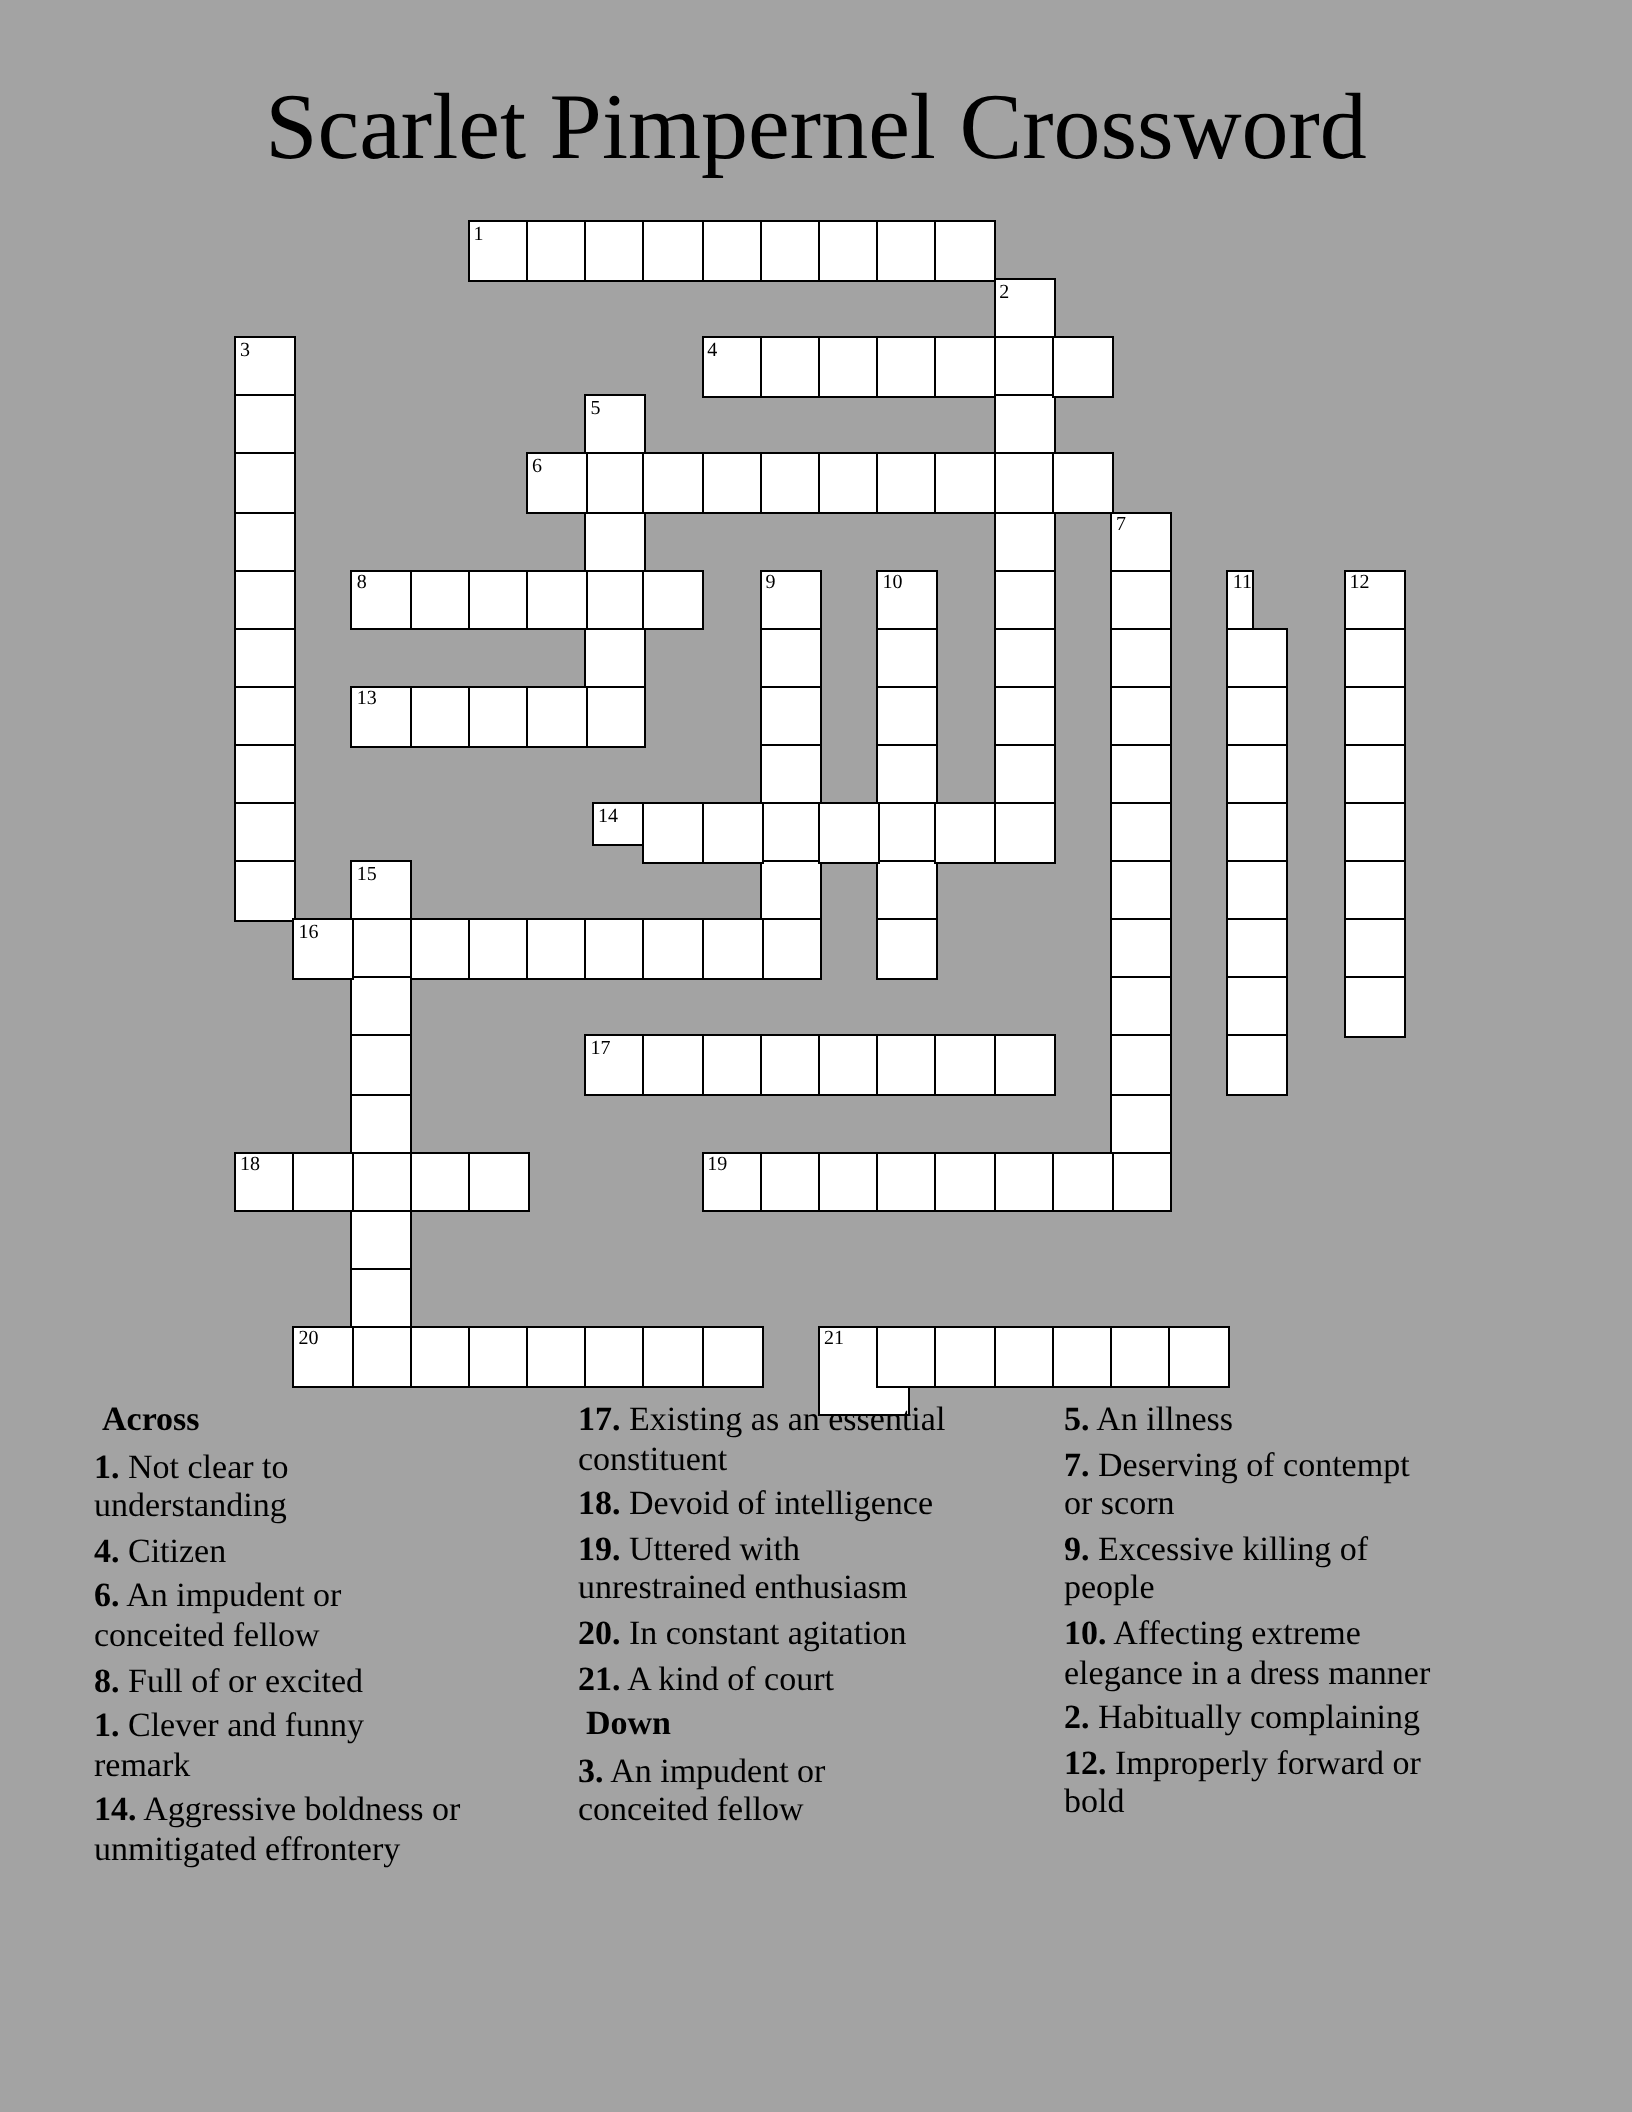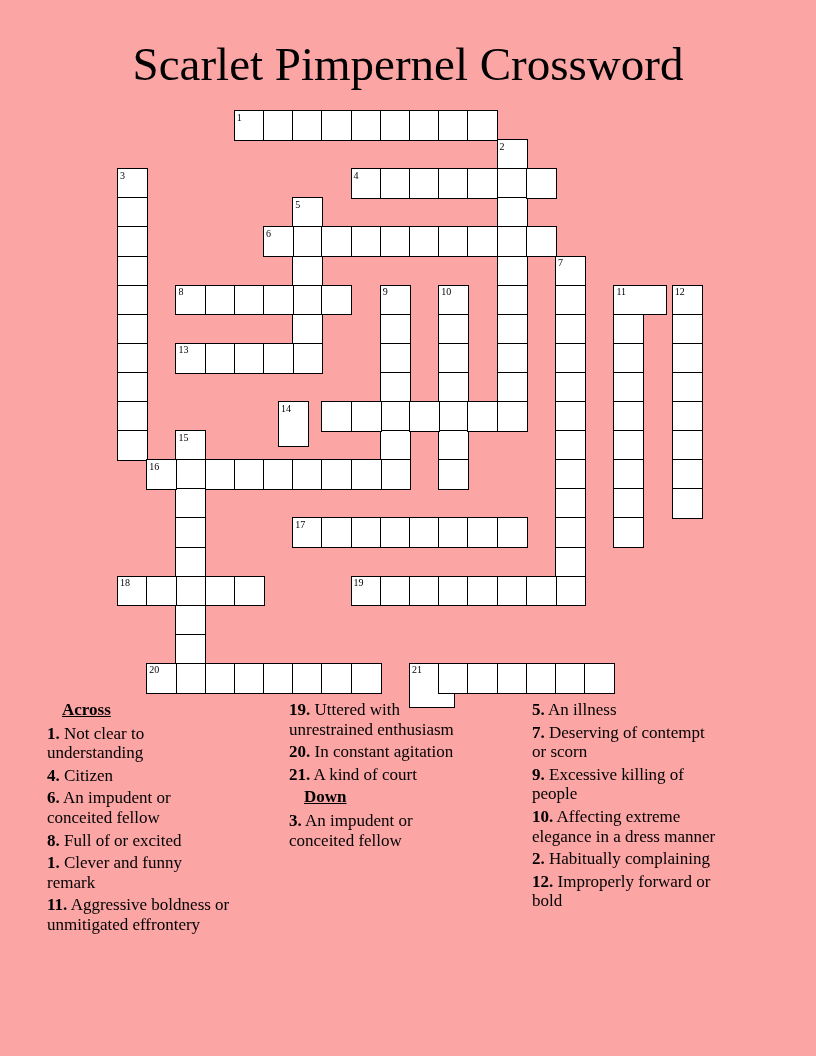--- a/index.html
+++ b/index.html
@@ -1,20 +1,20 @@
 <!DOCTYPE html>
 <html><head>
 <meta charset="utf-8">
 <style>
   html, body { margin: 0; padding: 0; background: #ffffff; }
   .page {
     position: relative;
     width: 816px;
     height: 1056px;
-    background: #fca5a5;
+    background: #a3a3a3;
     color: #000000;
     font-family: "Liberation Serif", serif;
     overflow: hidden;
   }
   .title {
     position: absolute;
     top: 37px;
     left: 0;
     width: 816px;
     margin: 0;
@@ -47,22 +47,21 @@
     width: 238px;
     font-family: "Liberation Serif", serif;
     font-size: 17px;
     line-height: 19.6px;
   }
   .clue-col-0 { left: 47px; }
   .clue-col-1 { left: 289px; }
   .clue-col-2 { left: 532px; }
   .clues-heading {
     font-weight: bold;
-    text-decoration: underline;
-    margin: 0 0 4px 15px;
+    margin: 0 0 4px 4px;
   }
   .clue { margin: 0 0 3px 0; }
   .clue-num { font-weight: bold; }
   .clue-text { white-space: pre-line; }
 </style>
 </head>
 <body>
 
 <div class="page">
   <h1 class="title">Scarlet Pimpernel Crossword</h1>
@@ -160,21 +159,21 @@
       <div class="cell" style="left: 379.8px; top: 459.2px; width: 31px; height: 30.9px;"></div>
       <div class="cell" style="left: 438.2px; top: 284.6px; width: 31px; height: 30.9px;">
         <span class="cell-num">10</span>
       </div>
       <div class="cell" style="left: 438.2px; top: 313.7px; width: 31px; height: 30.9px;"></div>
       <div class="cell" style="left: 438.2px; top: 342.8px; width: 31px; height: 30.9px;"></div>
       <div class="cell" style="left: 438.2px; top: 371.9px; width: 31px; height: 30.9px;"></div>
       <div class="cell" style="left: 438.2px; top: 401px; width: 31px; height: 30.9px;"></div>
       <div class="cell" style="left: 438.2px; top: 430.1px; width: 31px; height: 30.9px;"></div>
       <div class="cell" style="left: 438.2px; top: 459.2px; width: 31px; height: 30.9px;"></div>
-      <div class="cell" style="left: 613.4px; top: 284.6px; width: 54px; height: 30.9px;">
+      <div class="cell" style="left: 613.4px; top: 284.6px; width: 14px; height: 30.9px;">
         <span class="cell-num">11</span>
       </div>
       <div class="cell" style="left: 613.4px; top: 313.7px; width: 31px; height: 30.9px;"></div>
       <div class="cell" style="left: 613.4px; top: 342.8px; width: 31px; height: 30.9px;"></div>
       <div class="cell" style="left: 613.4px; top: 371.9px; width: 31px; height: 30.9px;"></div>
       <div class="cell" style="left: 613.4px; top: 401px; width: 31px; height: 30.9px;"></div>
       <div class="cell" style="left: 613.4px; top: 430.1px; width: 31px; height: 30.9px;"></div>
       <div class="cell" style="left: 613.4px; top: 459.2px; width: 31px; height: 30.9px;"></div>
       <div class="cell" style="left: 613.4px; top: 488.3px; width: 31px; height: 30.9px;"></div>
       <div class="cell" style="left: 613.4px; top: 517.4px; width: 31px; height: 30.9px;"></div>
@@ -187,21 +186,21 @@
       <div class="cell" style="left: 671.8px; top: 401px; width: 31px; height: 30.9px;"></div>
       <div class="cell" style="left: 671.8px; top: 430.1px; width: 31px; height: 30.9px;"></div>
       <div class="cell" style="left: 671.8px; top: 459.2px; width: 31px; height: 30.9px;"></div>
       <div class="cell" style="left: 671.8px; top: 488.3px; width: 31px; height: 30.9px;"></div>
       <div class="cell" style="left: 175.4px; top: 342.8px; width: 31px; height: 30.9px;">
         <span class="cell-num">13</span>
       </div>
       <div class="cell" style="left: 204.6px; top: 342.8px; width: 31px; height: 30.9px;"></div>
       <div class="cell" style="left: 233.8px; top: 342.8px; width: 31px; height: 30.9px;"></div>
       <div class="cell" style="left: 263px; top: 342.8px; width: 31px; height: 30.9px;"></div>
-      <div class="cell" style="left: 278px; top: 401px; width: 31px; height: 46px;">
+      <div class="cell" style="left: 296px; top: 401px; width: 31px; height: 22px;">
         <span class="cell-num">14</span>
       </div>
       <div class="cell" style="left: 321.4px; top: 401px; width: 31px; height: 30.9px;"></div>
       <div class="cell" style="left: 350.6px; top: 401px; width: 31px; height: 30.9px;"></div>
       <div class="cell" style="left: 409px; top: 401px; width: 31px; height: 30.9px;"></div>
       <div class="cell" style="left: 467.4px; top: 401px; width: 31px; height: 30.9px;"></div>
       <div class="cell" style="left: 175.4px; top: 430.1px; width: 31px; height: 30.9px;">
         <span class="cell-num">15</span>
       </div>
       <div class="cell" style="left: 175.4px; top: 459.2px; width: 31px; height: 30.9px;"></div>
@@ -268,24 +267,27 @@
   <div class="clue-col clue-col-0" id="clue-col-0">
       <div class="clues-heading">Across</div>
       <div class="clue"><b class="clue-num">1.</b> <span class="clue-text">Not clear to
 understanding</span></div>
       <div class="clue"><b class="clue-num">4.</b> <span class="clue-text">Citizen</span></div>
       <div class="clue"><b class="clue-num">6.</b> <span class="clue-text">An impudent or
 conceited fellow</span></div>
       <div class="clue"><b class="clue-num">8.</b> <span class="clue-text">Full of or excited</span></div>
       <div class="clue"><b class="clue-num">1.</b> <span class="clue-text">Clever and funny
 remark</span></div>
-      <div class="clue"><b class="clue-num">11.</b> <span class="clue-text">Aggressive boldness or
+      <div class="clue"><b class="clue-num">14.</b> <span class="clue-text">Aggressive boldness or
 unmitigated effrontery</span></div>
     </div>
   <div class="clue-col clue-col-1" id="clue-col-1">
+      <div class="clue"><b class="clue-num">17.</b> <span class="clue-text">Existing as an essential
+constituent</span></div>
+      <div class="clue"><b class="clue-num">18.</b> <span class="clue-text">Devoid of intelligence</span></div>
       <div class="clue"><b class="clue-num">19.</b> <span class="clue-text">Uttered with
 unrestrained enthusiasm</span></div>
       <div class="clue"><b class="clue-num">20.</b> <span class="clue-text">In constant agitation</span></div>
       <div class="clue"><b class="clue-num">21.</b> <span class="clue-text">A kind of court</span></div>
       <div class="clues-heading">Down</div>
       <div class="clue"><b class="clue-num">3.</b> <span class="clue-text">An impudent or
 conceited fellow</span></div>
     </div>
   <div class="clue-col clue-col-2" id="clue-col-2">
       <div class="clue"><b class="clue-num">5.</b> <span class="clue-text">An illness</span></div>

